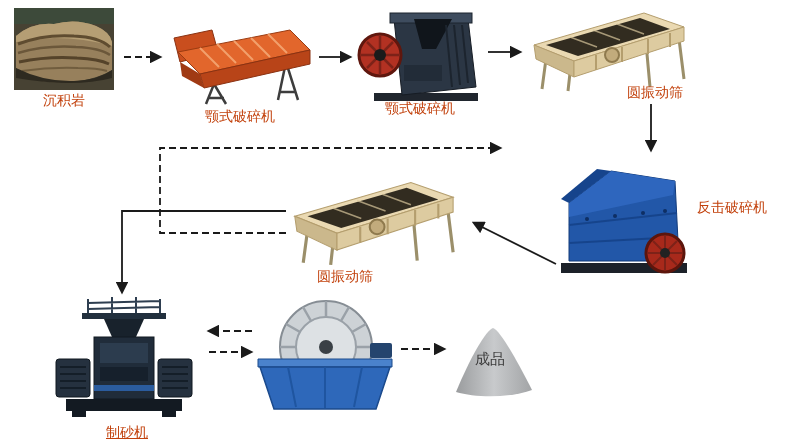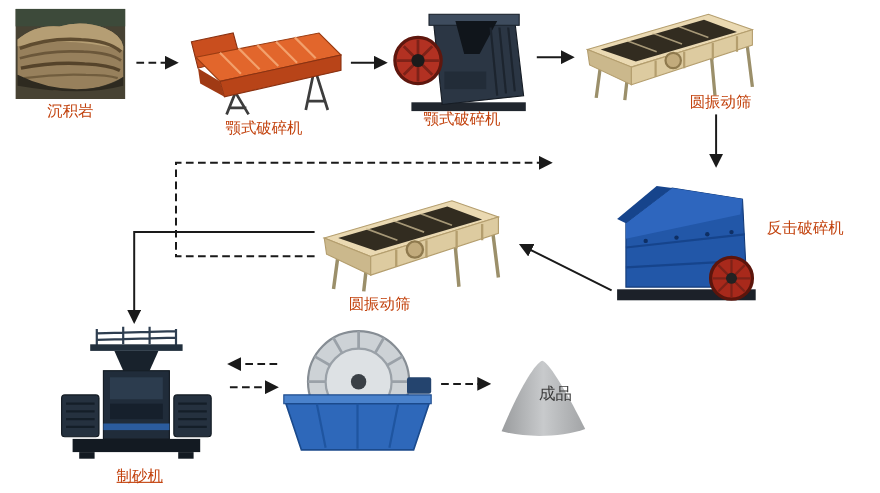--- a/index.html
+++ b/index.html
@@ -1,21 +1,21 @@
 <!DOCTYPE html>
 <html><head>
 <meta charset="utf-8">
 <style>
   html,body{margin:0;padding:0;background:#ffffff;}
   body{font-family:"Liberation Sans",sans-serif;}
   #canvas{position:relative;width:800px;height:448px;background:#ffffff;overflow:hidden;}
   .node{position:absolute;}
   .node svg{display:block;}
   .label{position:absolute;font-size:14px;line-height:1.2;color:#c2410c;text-align:center;white-space:nowrap;}
-  .label.in-pile{font-size:15px;color:#3c3c3c;text-align:right;}
+  .label.in-pile{font-size:15px;color:#3c3c3c;}
   #arrows{position:absolute;left:0;top:0;pointer-events:none;z-index:5;}
   .solid-edge{stroke:#1a1a1a;stroke-width:1.8;fill:none;}
   .dashed-edge{stroke:#1a1a1a;stroke-width:1.8;fill:none;stroke-dasharray:7 4;}
 </style>
 </head>
 <body>
 
 <div id="canvas">
 
   <div class="node" style="left:14px;top:8px;">

